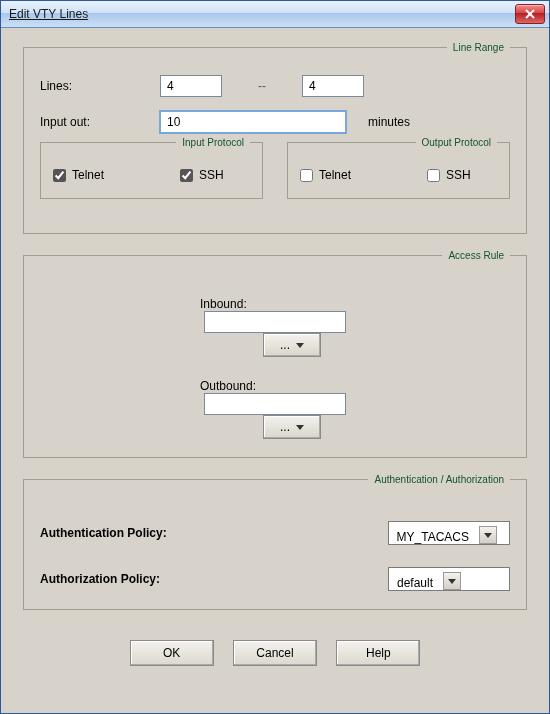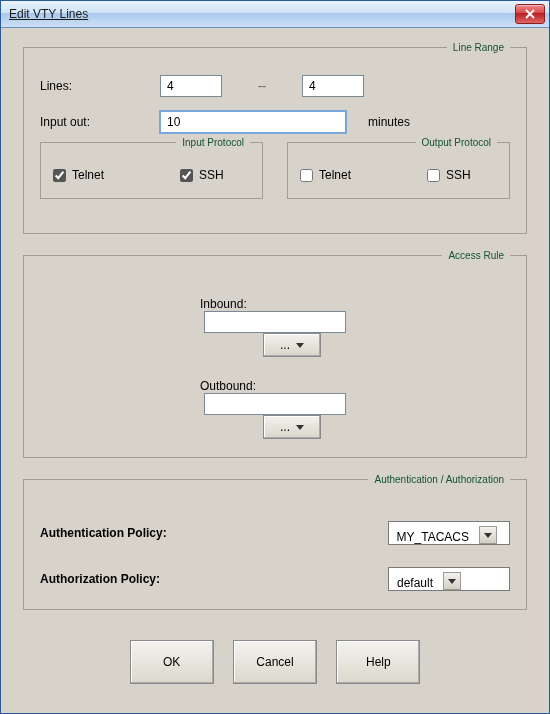--- a/index.html
+++ b/index.html
@@ -169,21 +169,21 @@
     justify-content: center;
   }
 
   .button-bar {
     text-align: center;
     padding: 14px 0 6px 0;
   }
   .btn {
     display: inline-block;
     min-width: 84px;
-    height: 44px;
+    height: 26px;
     margin: 0 8px;
     border: 1px solid #8a8a8a;
     background: linear-gradient(to bottom, #f4f2ed, #dcd8ce);
     box-shadow: inset -1px -1px 0 #aaa, inset 1px 1px 0 #fff;
     font-family: inherit;
     font-size: 12px;
   }
 </style>
 </head>
 <body>

